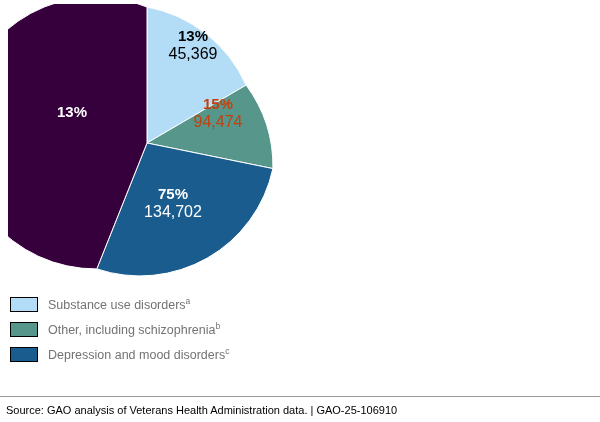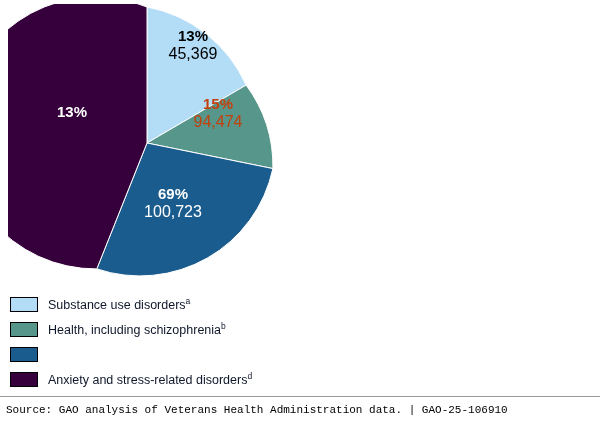--- a/index.html
+++ b/index.html
@@ -58,21 +58,21 @@
   .legend-swatch {
     width: 28px;
     height: 15px;
     border: 1px solid #000000;
     box-sizing: border-box;
     margin-right: 10px;
     flex: 0 0 auto;
   }
   .legend-label {
     font-size: 12.5px;
-    color: #0f172a;
+    color: #737373;
     white-space: nowrap;
     text-align: right;
   }
   .legend-label sup {
     font-size: 8.5px;
     vertical-align: super;
   }
   #source-bar {
     position: absolute;
     left: 0;
@@ -81,21 +81,20 @@
     height: 26px;
     border-top: 1px solid #999999;
     display: flex;
     align-items: center;
     box-sizing: border-box;
   }
   #source-text {
     font-size: 11px;
     color: #000000;
     padding-left: 6px;
-    font-family: Liberation Mono, monospace;
   }
 </style>
 </head>
 <body>
 
 <div id="chart-area">
 
   <div id="pie-wrap">
     <svg width="286" height="278" viewBox="0 0 286 278">
 
@@ -112,43 +111,40 @@
       <span class="slice-pct">13%</span>
       <span class="slice-val">45,369</span>
     </div>
 
     <div class="slice-label" style="left:165px; top:92px; width:90px; color:#c2410c;">
       <span class="slice-pct">15%</span>
       <span class="slice-val">94,474</span>
     </div>
 
     <div class="slice-label" style="left:115px; top:182px; width:100px; color:#ffffff;">
-      <span class="slice-pct">69%</span>
-      <span class="slice-val">100,723</span>
+      <span class="slice-pct">75%</span>
+      <span class="slice-val">134,702</span>
     </div>
 
     <div class="slice-label" style="left:14px; top:100px; width:100px; color:#ffffff;">
       <span class="slice-pct">13%</span>
     </div>
   </div>
 </div>
 
 <div id="legend">
   <div class="legend-row">
     <span class="legend-swatch" style="background:#b3dcf7;"></span>
     <span class="legend-label"><span>Substance use disorders</span><sup>a</sup></span>
   </div>
   <div class="legend-row">
     <span class="legend-swatch" style="background:#57968a;"></span>
-    <span class="legend-label"><span>Health, including schizophrenia</span><sup>b</sup></span>
+    <span class="legend-label"><span>Other, including schizophrenia</span><sup>b</sup></span>
   </div>
   <div class="legend-row">
     <span class="legend-swatch" style="background:#1b5c8f;"></span>
-  </div>
-  <div class="legend-row">
-    <span class="legend-swatch" style="background:#36003c;"></span>
-    <span class="legend-label"><span>Anxiety and stress-related disorders</span><sup>d</sup></span>
+    <span class="legend-label"><span>Depression and mood disorders</span><sup>c</sup></span>
   </div>
 </div>
 
 <div id="source-bar">
   <span id="source-text">Source: GAO analysis of Veterans Health Administration data.  |  GAO-25-106910</span>
 </div>
 
 </body></html>

